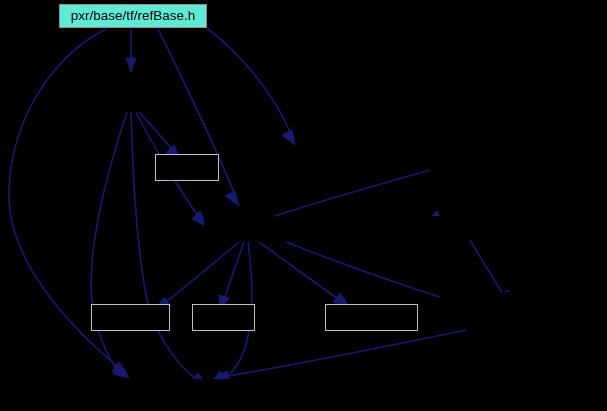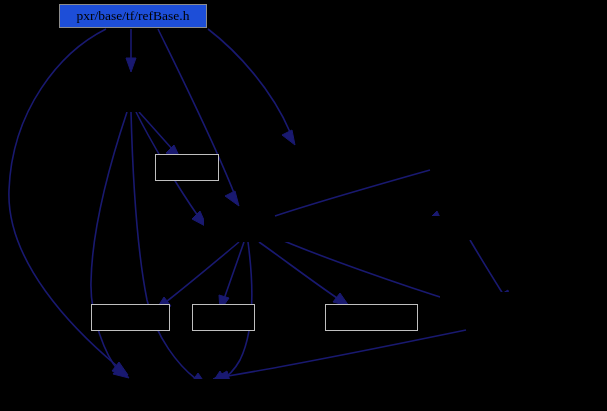--- a/index.html
+++ b/index.html
@@ -33,25 +33,24 @@
     align-items: center;
     justify-content: center;
     white-space: nowrap;
     overflow: hidden;
     font-family: "Liberation Sans", sans-serif;
     font-size: 13px;
     line-height: 1;
     letter-spacing: 0px;
   }
   .node-root {
-    background: #1d4ed8;
+    background: #5eead4;
     border: 1px solid #8c8c8c;
     color: #000000;
     font-size: 13.5px;
-    font-family: Liberation Serif, serif;
   }
   .node-outline {
     background: #000000;
     border: 1px solid #bfbfbf;
     color: #000000;
   }
   .node-hidden {
     background: #000000;
     border: 1px solid #000000;
     color: #000000;

